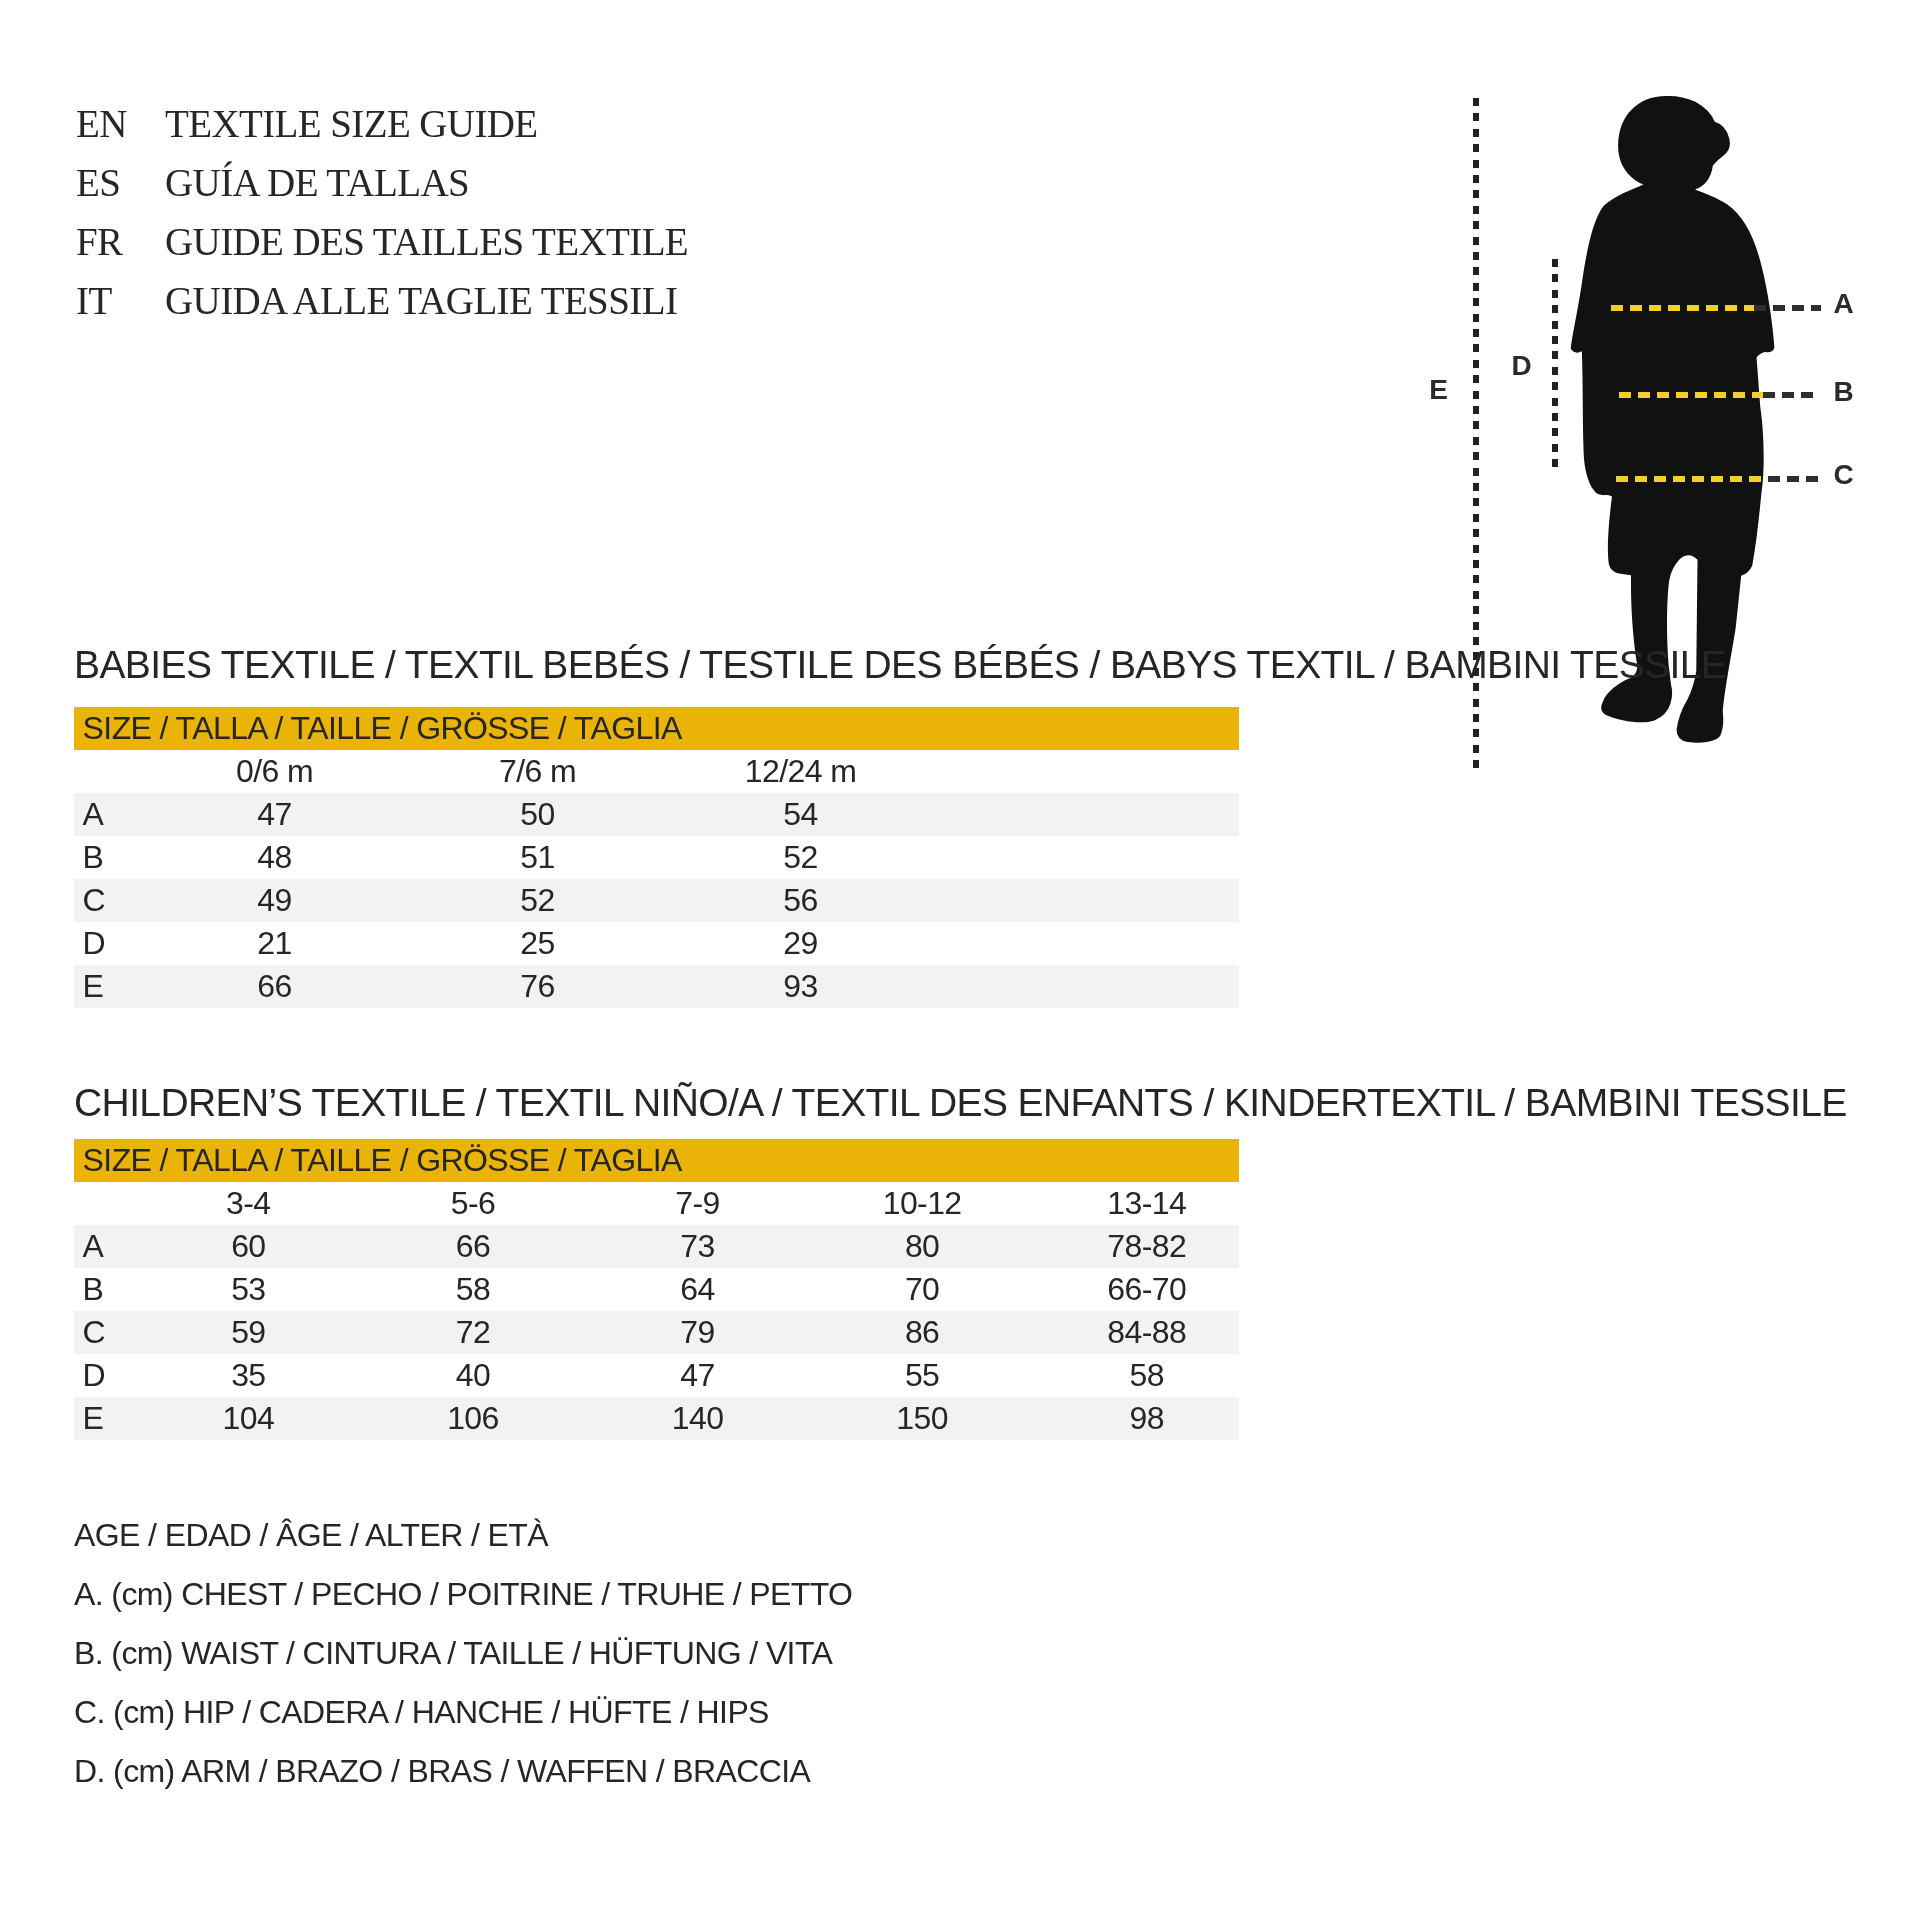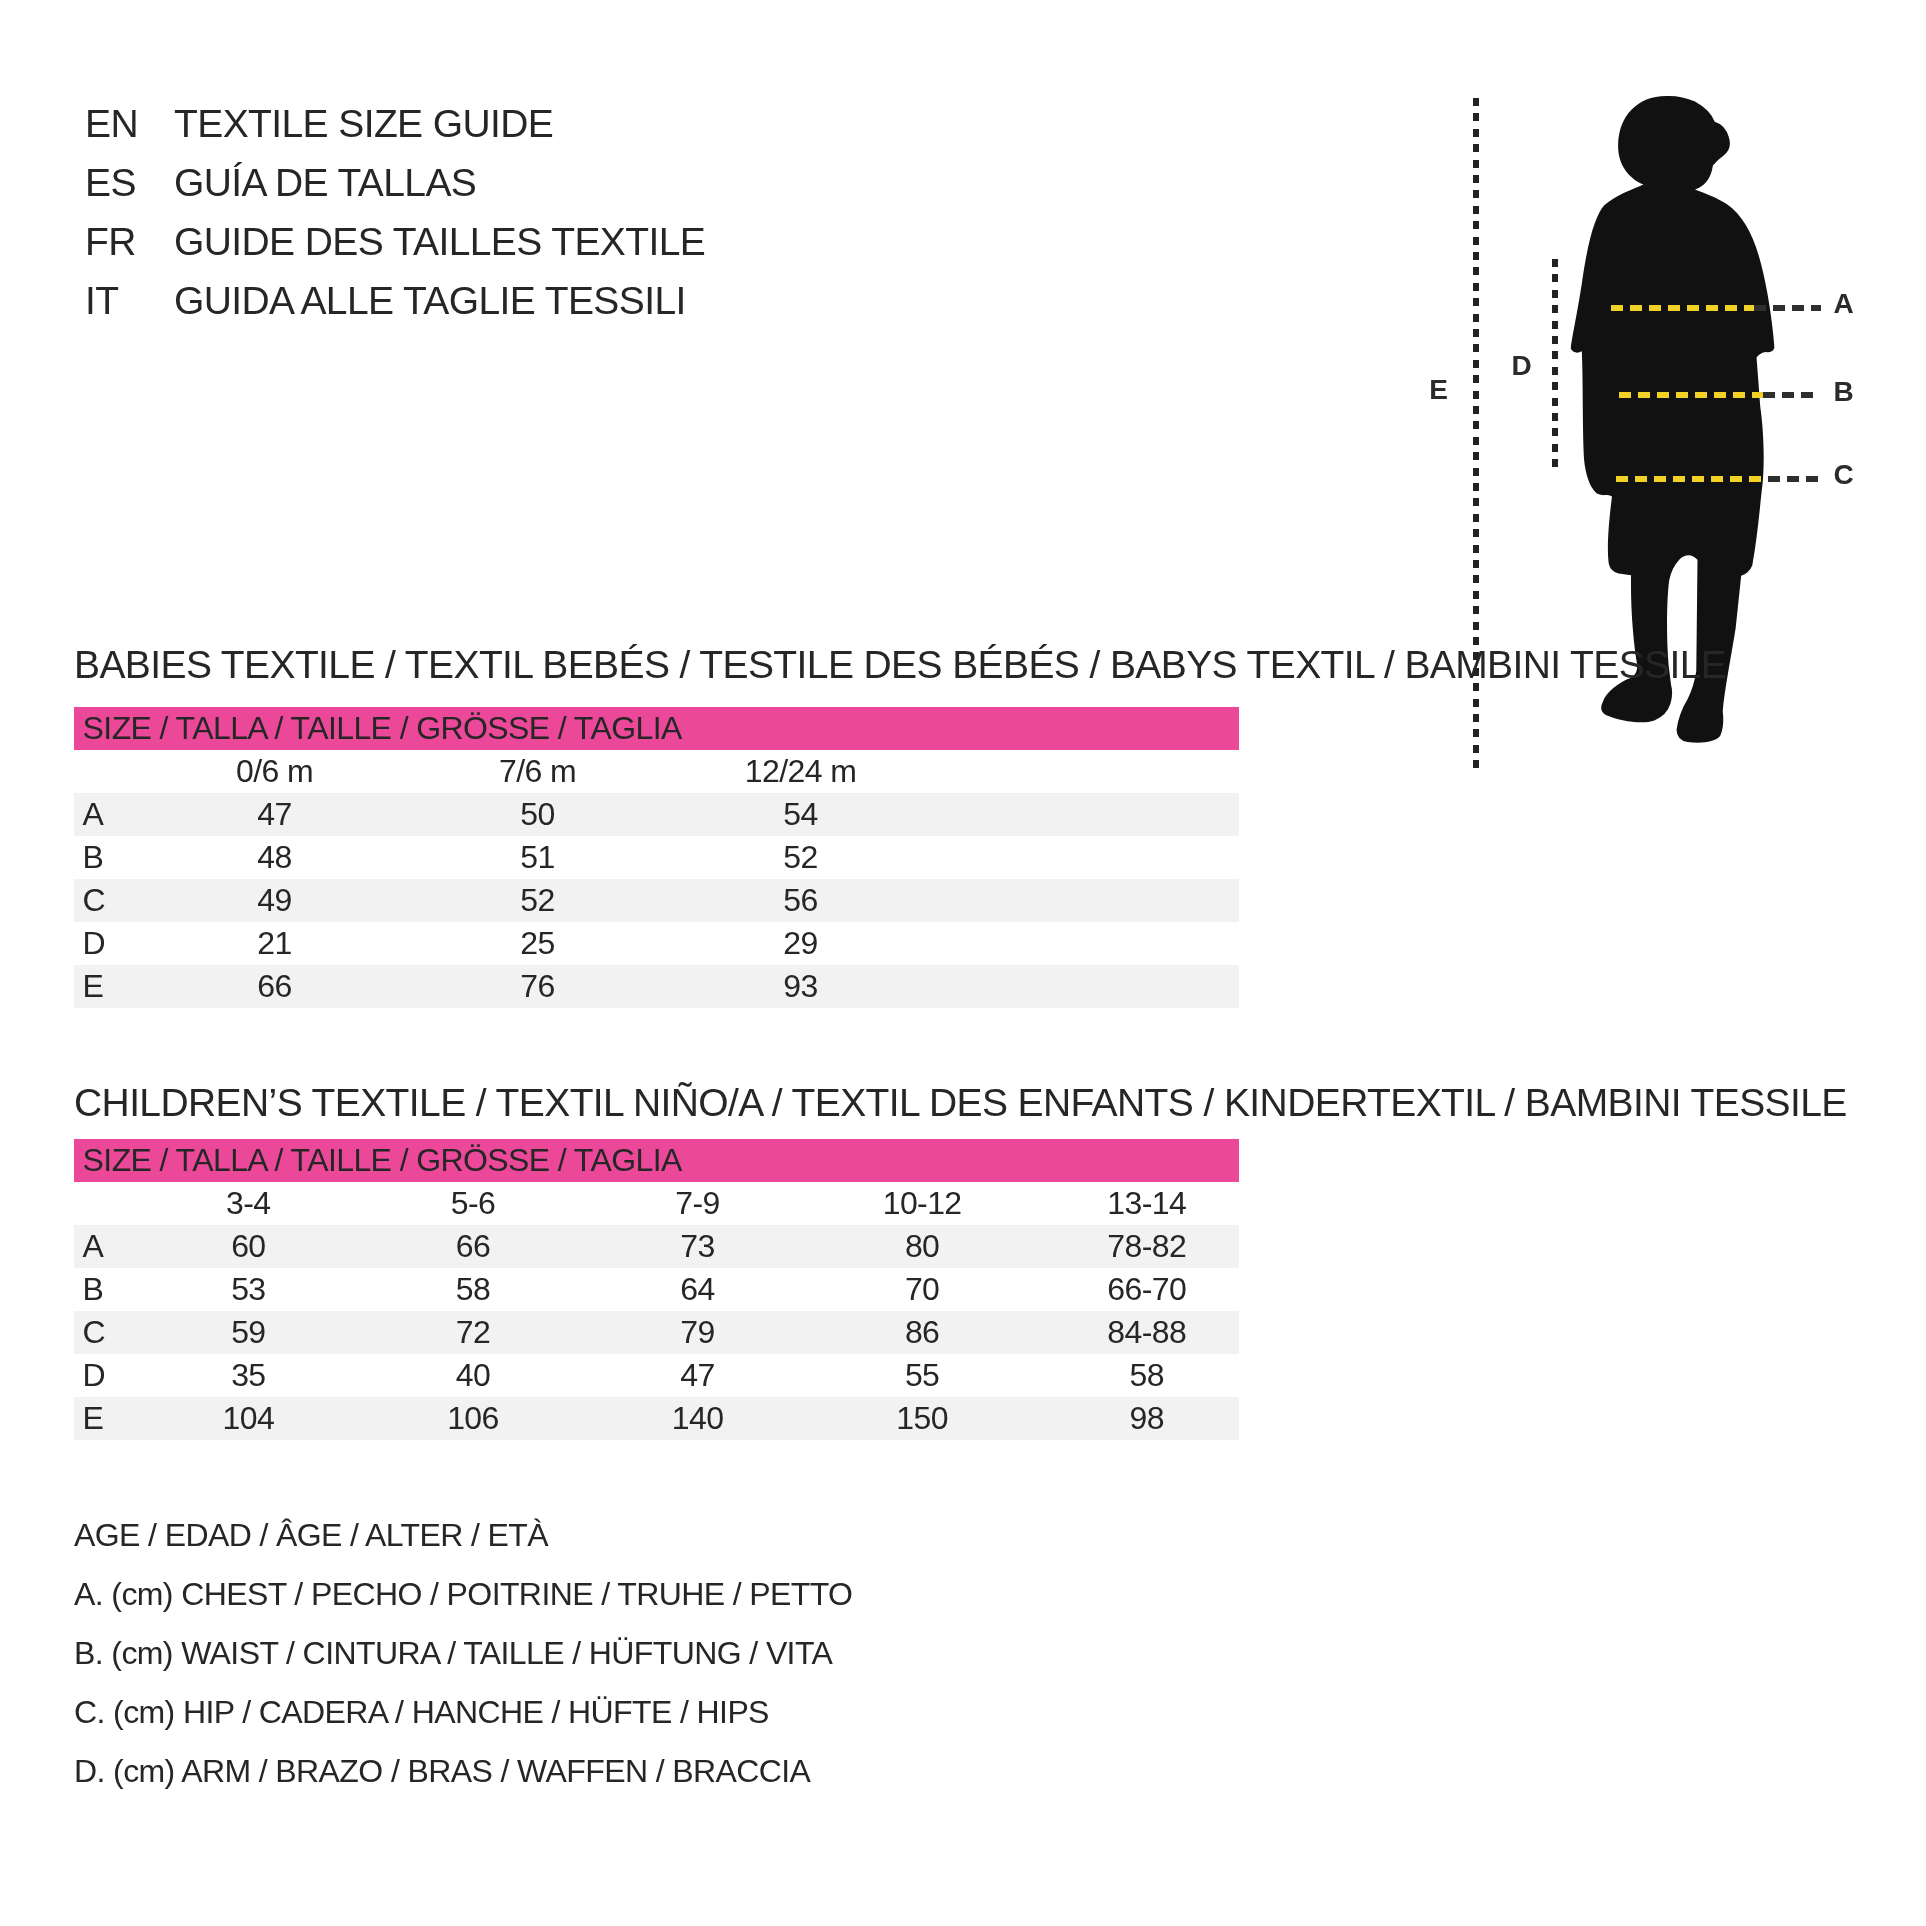--- a/index.html
+++ b/index.html
@@ -4,41 +4,41 @@
 <style>
   html,body{margin:0;padding:0;background:#ffffff;}
   #canvas{
     position:relative;width:1926px;height:1926px;background:#ffffff;
     font-family:"Liberation Sans",sans-serif;color:#262626;overflow:hidden;
     letter-spacing:-0.6px;
   }
   .abs{position:absolute;}
 
   
-  #lang-block{left:85px;top:94px;}
+  #lang-block{left:76px;top:94px;font-family:Liberation Serif, serif;}
   .lang-row{display:flex;height:59px;align-items:center;font-size:39px;}
   .lang-code{width:89px;}
   .lang-title{}
 
   
   #diagram{left:1411px;top:86px;width:515px;height:715px;}
   .vdots{position:absolute;width:5.5px;
     background:repeating-linear-gradient(180deg,#222 0 8px,transparent 8px 15.4px);}
   .hdash{position:absolute;height:6.2px;}
   .hdash.yellow{background:repeating-linear-gradient(90deg,#F2D127 0 11.7px,transparent 11.7px 19px);}
   .hdash.dark{background:repeating-linear-gradient(90deg,#2E2E2E 0 11.7px,transparent 11.7px 19px);}
   .measure-label{position:absolute;font-weight:bold;font-size:28px;color:#2b2b2b;
     width:37px;text-align:center;letter-spacing:0;}
 
   
   .section-title{font-size:39px;white-space:nowrap;}
 
   
   .size-table{position:absolute;left:74px;width:1165px;}
-  .size-bar{height:43px;background:#ec4899;display:flex;align-items:center;
+  .size-bar{height:43px;background:#eab308;display:flex;align-items:center;
     padding-left:8.6px;font-size:32px;box-sizing:border-box;}
   .trow{display:flex;height:43px;align-items:center;font-size:32px;gap:40px;}
   .trow.stripe{background:#F2F2F2;}
   .tlabel{width:49px;padding-left:8.6px;box-sizing:border-box;}
   .tcell{width:223px;text-align:center;}
 
   
   #legend{left:74px;top:1506px;}
   .legend-line{height:59px;display:flex;align-items:center;font-size:32px;white-space:nowrap;}
 </style>

